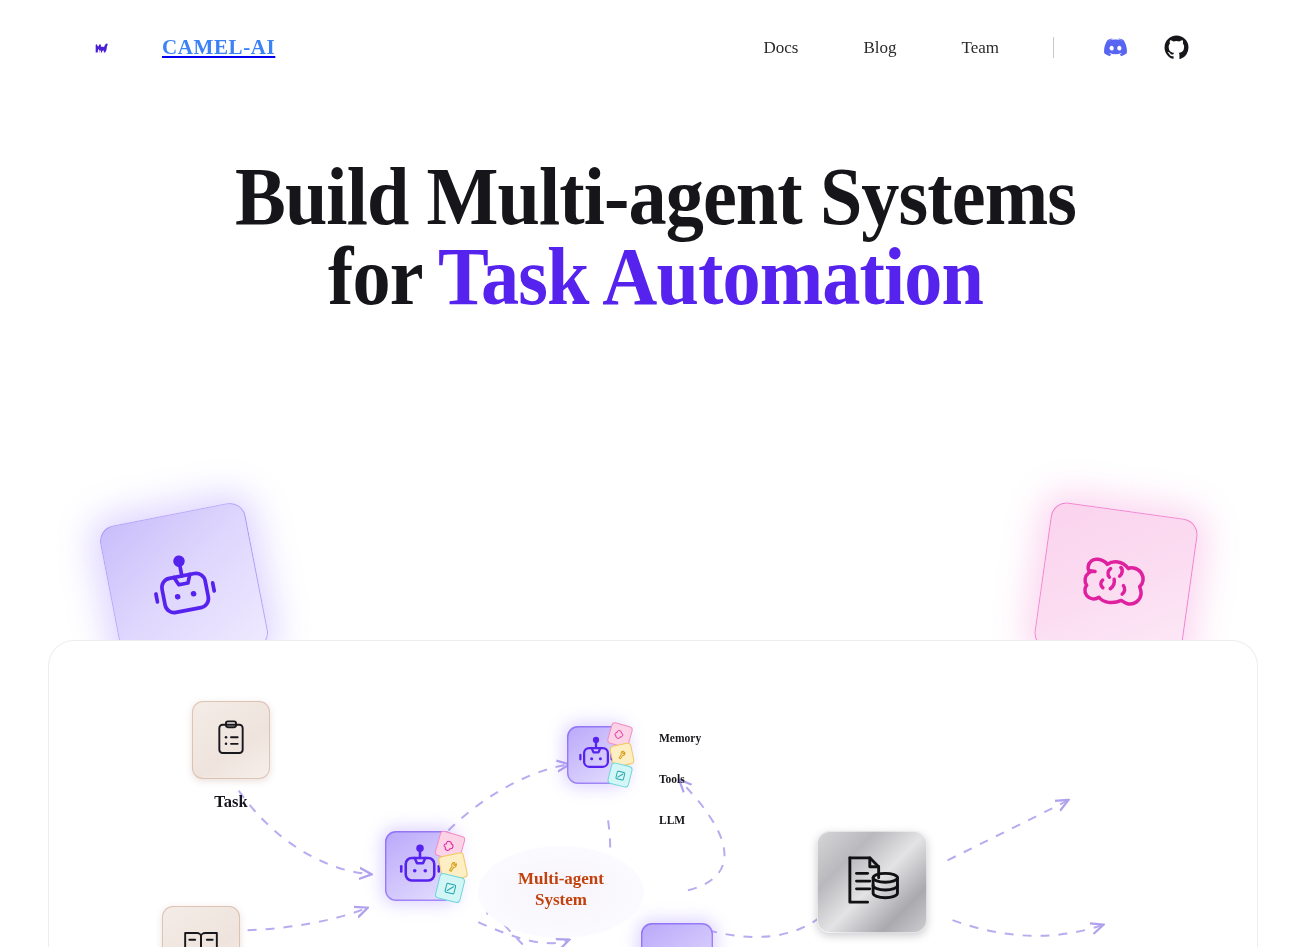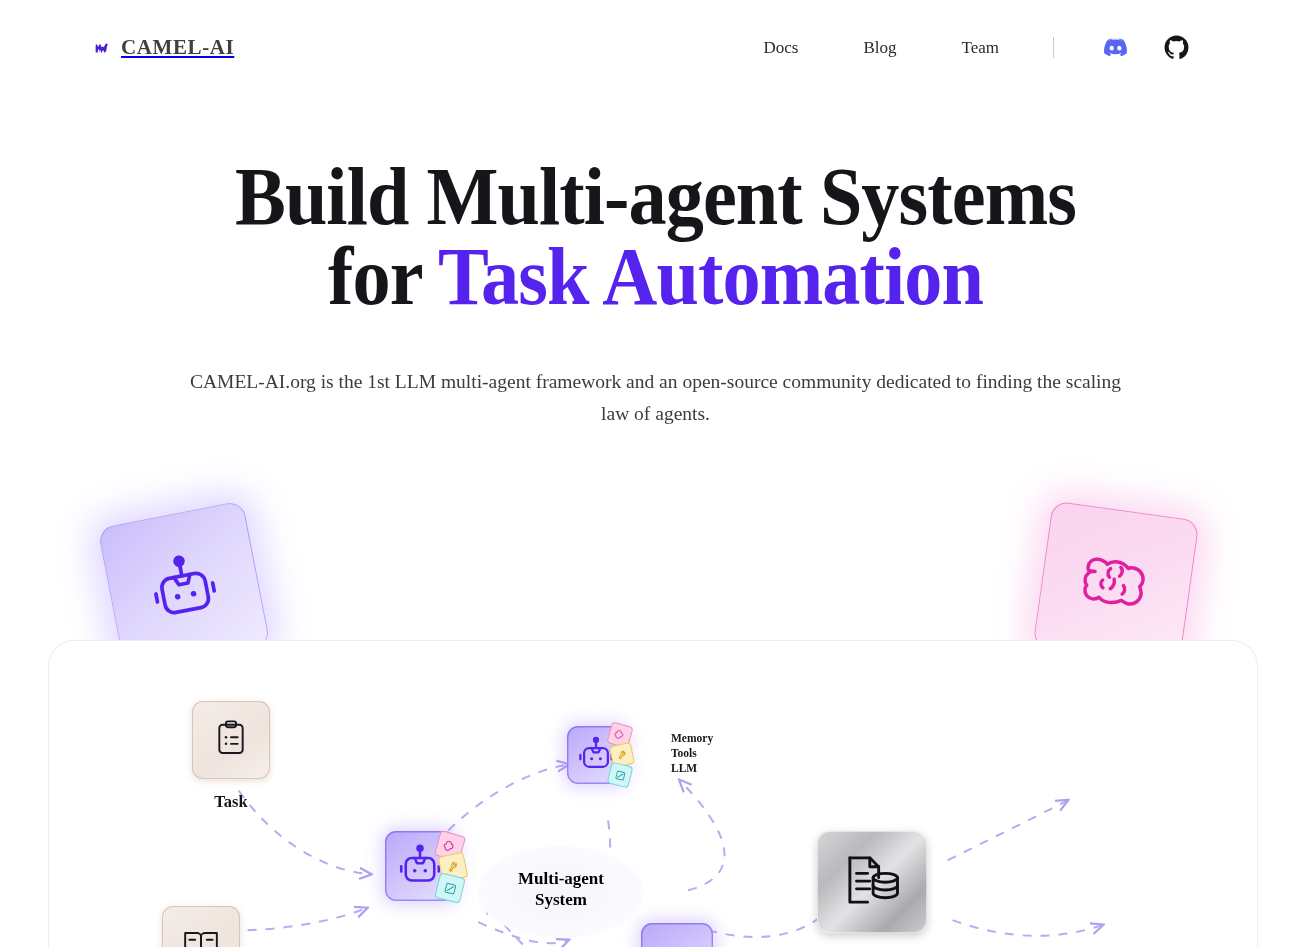--- a/index.html
+++ b/index.html
@@ -4,21 +4,21 @@
 <style>
   * { margin:0; padding:0; box-sizing:border-box; }
   html,body { width:1311px; height:947px; overflow:hidden; background:#ffffff; }
   body { font-family:"Liberation Serif", serif; color:#1b1b1b; position:relative; }
 
   
   .nav { height:95px; display:flex; align-items:center; padding:0 118px 0 92px; }
   .logo { display:flex; align-items:center; gap:7px; }
   .logo-mark { width:22px; height:22px; display:block; }
   .logo-text { font-family:"Liberation Serif", serif; font-weight:700; font-size:21px;
-               letter-spacing:.6px; color:#404040; }
+               letter-spacing:.6px; color:#3b82f6;margin-left:41px; }
   .nav-right { margin-left:auto; display:flex; align-items:center; gap:9px;text-align:right; }
   .nav-link { font-size:17px; color:#2a2a2a; text-decoration:none; padding:0 28px;
               font-family:"Liberation Serif", serif; }
   .nav-sep { width:1px; height:21px; background:#c9c9c9; margin:0 17px; }
   .ico-btn { width:34px; height:34px; display:flex; align-items:center; justify-content:center;
              margin-left:18px; }
 
   
   .hero { text-align:center; padding-top:62px; position:relative; }
   .headline { font-family:"Liberation Serif", serif; font-weight:700;
@@ -63,28 +63,28 @@
                             inset 0 0 0 1.4px rgba(109,70,240,.55); }
   .node-label { margin-top:13px; font-size:16.5px; font-weight:700;
                 font-family:"Liberation Serif", serif; color:#14141a; }
   .chips { position:absolute; left:48px; top:4px; }
   .chip { position:absolute; width:26px; height:26px; border-radius:4px;
           display:flex; align-items:center; justify-content:center; }
   .chip-pink { background:#fcd3e6; border:1.3px solid #f38cc2; transform:rotate(16deg); }
   .chip-yellow { background:#fdeec4; border:1.3px solid #f0c960; transform:rotate(-12deg); }
   .chip-cyan { background:#d2f6f6; border:1.3px solid #6fd6d9; transform:rotate(14deg); }
   .chip-labels { position:absolute; left:92px; top:6px; display:flex;
-                 flex-direction:column; gap:3px;margin-left:12px; }
+                 flex-direction:column; gap:29px; }
   .chip-label { font-size:11.5px; font-weight:700; font-family:"Liberation Serif", serif;
                 color:#17171c; white-space:nowrap; }
   .center-blob { position:absolute; left:478px; top:846px; width:166px; height:92px;
                  border-radius:50%; background:radial-gradient(ellipse at center,#f7f5fb 0%,#fbfaff 70%,rgba(255,255,255,0) 100%); }
   .center-text { position:absolute; left:478px; top:868px; width:166px; text-align:center;
                  font-size:17px; font-weight:700; line-height:1.25;
-                 font-family:"Liberation Serif", serif; color:#000000; }
+                 font-family:"Liberation Serif", serif; color:#c2410c; }
 </style>
 </head>
 <body>
 
 <div class="nav">
   <a class="logo" href="#">
     <span class="logo-mark">
       <svg viewBox="0 0 24 24" width="22" height="22" fill="#4b1fd6">
         <path d="M4 17V9c0-.6.3-1 .8-1 .4 0 .7.3.9.7l.5 1.3h1.1l.4-1.2c.2-.5.6-.8 1-.8.6 0 1 .4 1 1.1l.1 1.6c.6-.2 1.3-.2 2-.1l1.3.3c.4-1 .8-2 1.4-2.8.4-.6 1-1.1 1.6-1.1.4 0 .7.2.9.5.3.5.2 1.1-.1 1.6-.4.6-.6 1.2-.7 1.9l-.3 2.4c-.1 1-.5 1.9-1.1 2.7l-.6.8V17h-1.3v-2.2l-1.6.3-.4 1.9h-1.3l.3-1.9-1.4-.3V17H8.1v-2.6c-.5-.3-1-.7-1.3-1.2L6.2 17H4z"></path>
       </svg>
@@ -109,21 +109,20 @@
     </a>
   </div>
 </div>
 
 <div class="hero">
   <h1 class="headline">
     <span>Build Multi-agent Systems</span><br>
     <span>for </span><span class="accent">Task Automation</span>
   </h1>
 
-  <p class="subtitle">CAMEL-AI.org is the 1st LLM multi-agent framework and an open-source community dedicated to finding the scaling law of agents.</p>
 
 
   <div class="float-card fc-left">
     <span>
       <svg viewBox="0 0 64 64" width="74" height="74" fill="none" stroke="#5622ee" stroke-width="3.2" stroke-linecap="round" stroke-linejoin="round">
         <circle cx="32" cy="11" r="5" fill="#5622ee" stroke="none"></circle>
         <line x1="32" y1="16" x2="32" y2="24"></line>
         <rect x="13" y="24" width="38" height="30" rx="8"></rect>
         <path d="M25 24l3 7h8l3-7"></path>
         <circle cx="25" cy="41" r="2.4" fill="#5622ee" stroke="none"></circle>

